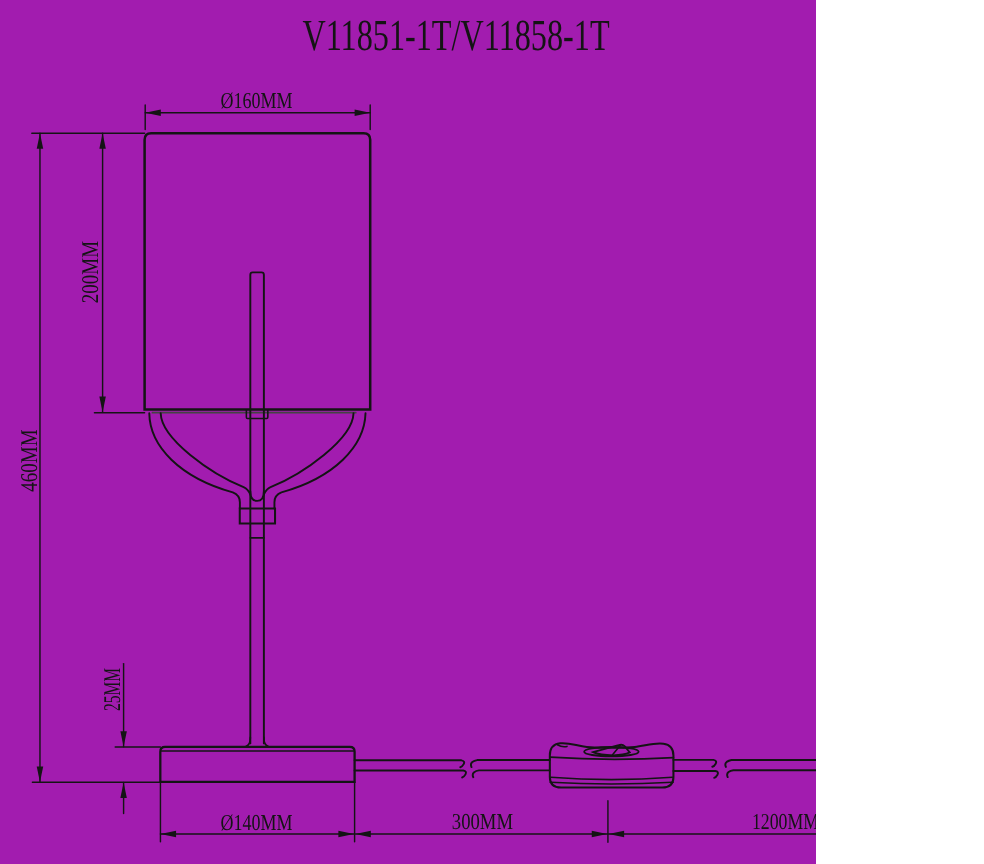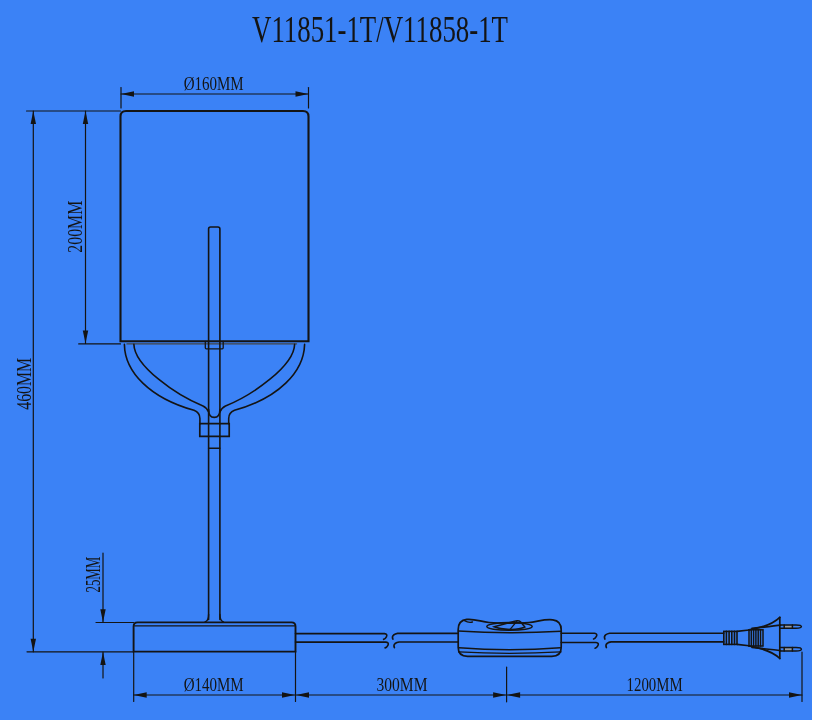--- a/index.html
+++ b/index.html
@@ -1,16 +1,16 @@
 <!DOCTYPE html>
 <html><head>
 <meta charset="utf-8">
 <style>
 html,body{margin:0;padding:0;background:#fff;}
-#page{width:812px;height:720px;position:relative;background:#3b82f6;overflow:hidden;}
+#page{width:680px;height:720px;position:relative;background:#a21caf;overflow:hidden;}
 text{font-family:"Liberation Serif",serif;fill:#141414;}
 </style>
 </head>
 <body>
 <div id="page">
 <svg width="820" height="720" viewBox="0 0 820 720" xmlns="http://www.w3.org/2000/svg">
 <g fill="none" stroke="#141414" stroke-width="1.8" stroke-linecap="round">
 
 <text x="380" y="42" font-size="37" text-anchor="middle" textLength="256" lengthAdjust="spacingAndGlyphs" stroke="none" fill="#111">V11851-1T/V11858-1T</text>
 

